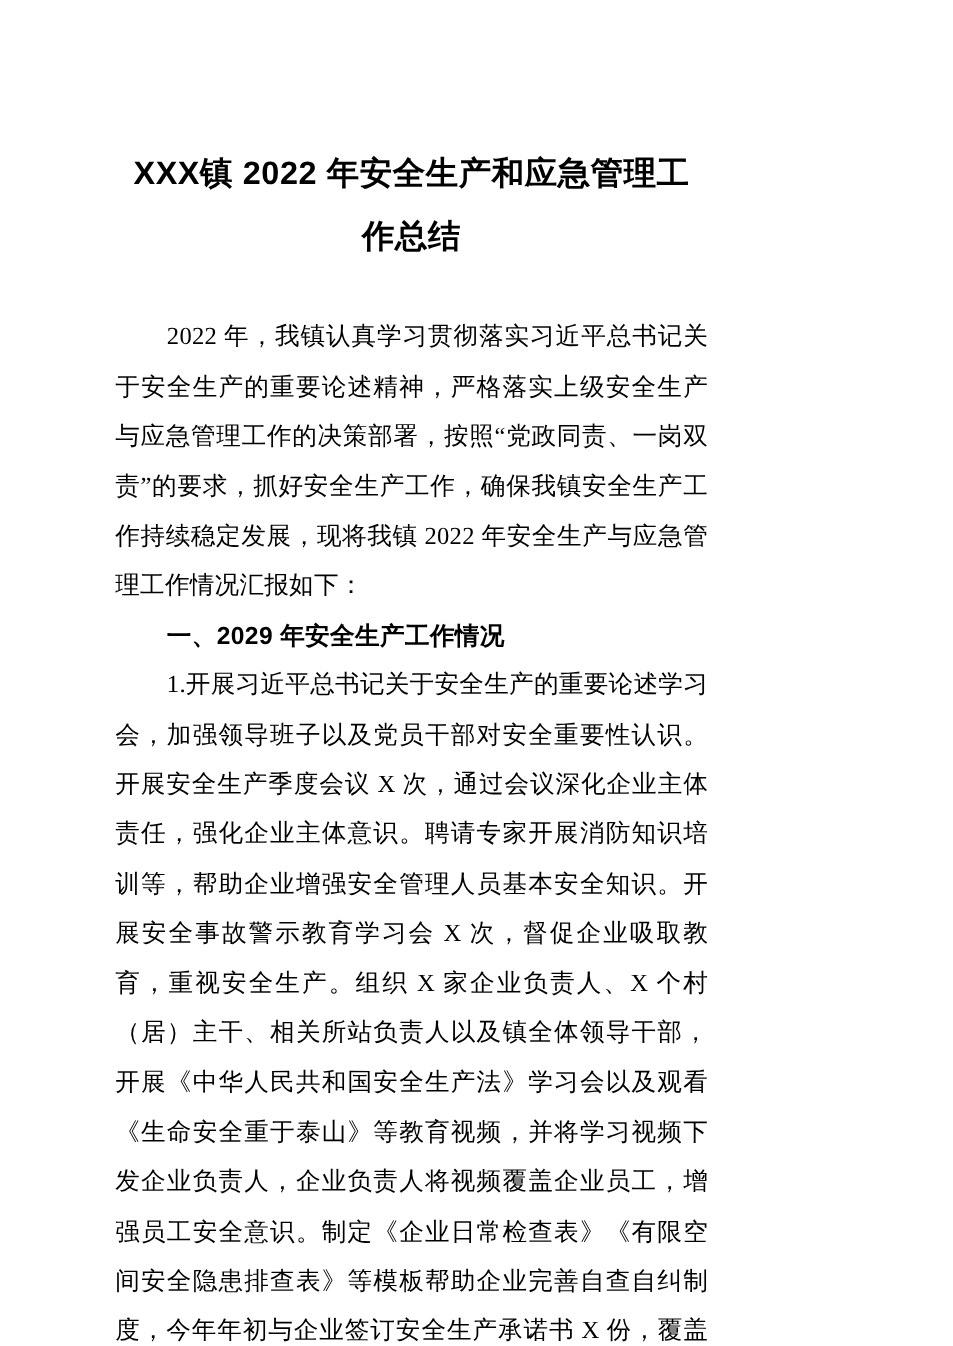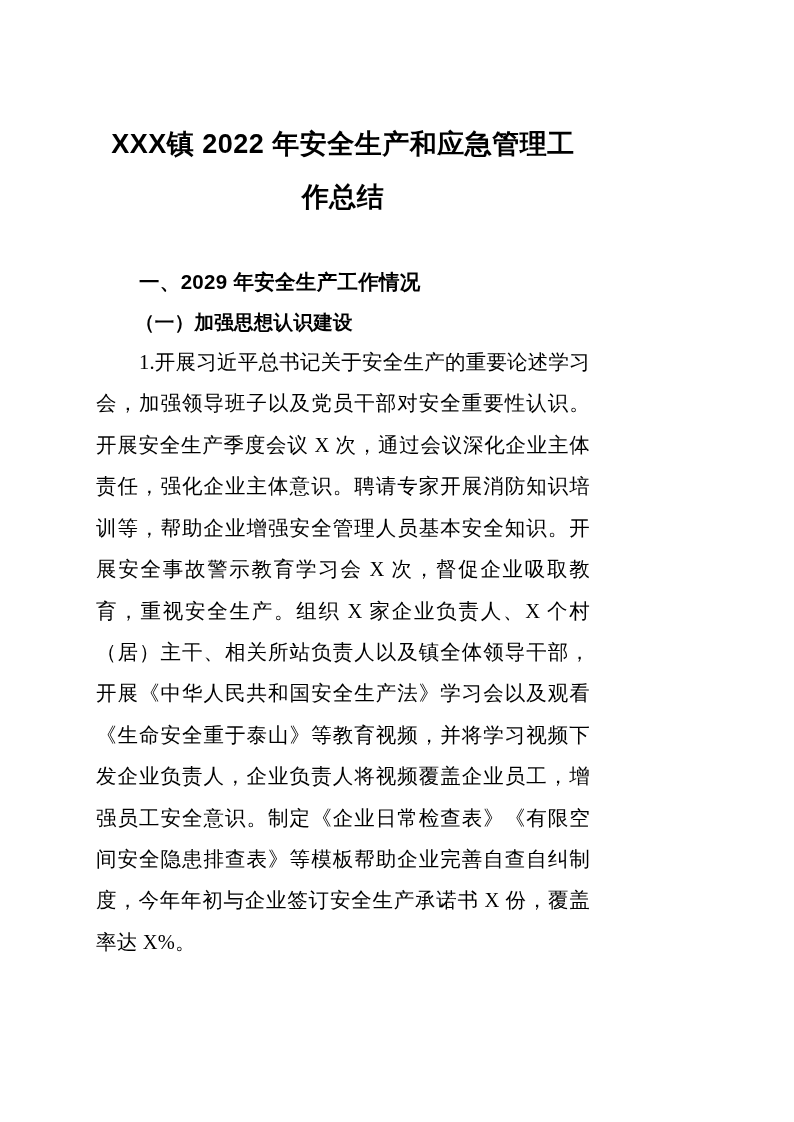--- a/index.html
+++ b/index.html
@@ -66,18 +66,18 @@
   }
 </style>
 </head>
 <body>
 
 <div class="page">
 
   <h1 class="doc-title">XXX镇 2022 年安全生产和应急管理工作总结</h1>
 
   <div class="body-block">
+    <p class="para indent">2022 年，我镇认真学习贯彻落实习近平总书记关于安全生产的重要论述精神，严格落实上级安全生产与应急管理工作的决策部署，按照“党政同责、一岗双责”的要求，抓好安全生产工作，确保我镇安全生产工作持续稳定发展，现将我镇 2022 年安全生产与应急管理工作情况汇报如下：</p>
     <p class="heading1">一、2029 年安全生产工作情况</p>
-    <p class="heading2">（一）加强思想认识建设</p>
     <p class="para indent">1.开展习近平总书记关于安全生产的重要论述学习会，加强领导班子以及党员干部对安全重要性认识。开展安全生产季度会议 X 次，通过会议深化企业主体责任，强化企业主体意识。聘请专家开展消防知识培训等，帮助企业增强安全管理人员基本安全知识。开展安全事故警示教育学习会 X 次，督促企业吸取教育，重视安全生产。组织 X 家企业负责人、X 个村（居）主干、相关所站负责人以及镇全体领导干部，开展《中华人民共和国安全生产法》学习会以及观看《生命安全重于泰山》等教育视频，并将学习视频下发企业负责人，企业负责人将视频覆盖企业员工，增强员工安全意识。制定《企业日常检查表》《有限空间安全隐患排查表》等模板帮助企业完善自查自纠制度，今年年初与企业签订安全生产承诺书 X 份，覆盖率达 X%。</p>
   </div>
 
 </div>
 
 </body></html>

